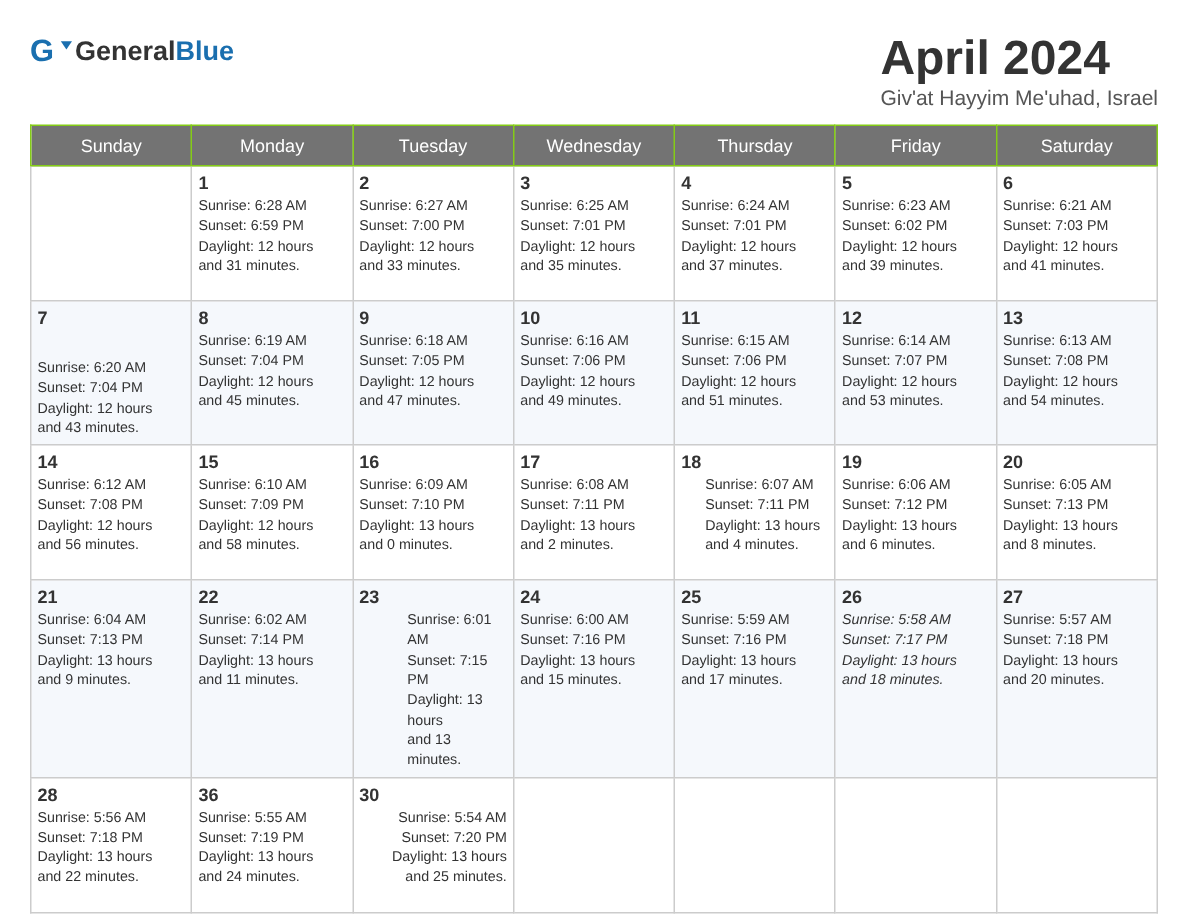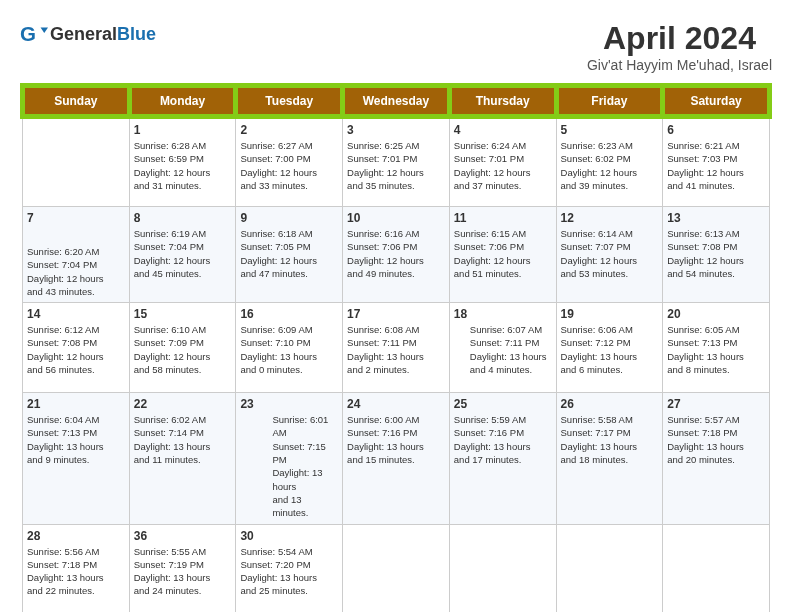--- a/index.html
+++ b/index.html
@@ -29,43 +29,43 @@
       font-size: 18px;
       font-weight: bold;
       color: #1a6faf;
     }
     .logo-icon {
       width: 28px;
       height: 28px;
       margin-right: 2px;
     }
     .title-area {
-      text-align: center;
+      text-align: left;
     }
     .month-title {
       font-size: 32px;
       font-weight: bold;
       color: #333;
     }
     .subtitle {
       font-size: 14px;
       color: #555;
     }
     table {
       width: 100%;
       border-collapse: collapse;
       font-size: 10.5px;
     }
     thead tr th {
-      background: #a16207;
+      background: #737373;
       color: #fff;
       padding: 6px 4px;
       font-size: 12px;
-      font-weight: bold;
-      border: 5px solid #84cc16;
+      font-weight: normal;
+      border: 1px solid #84cc16;
     }
     tbody tr td {
       border: 1px solid #ccc;
       vertical-align: top;
       padding: 4px;
       width: calc(100% / 7);
       min-height: 80px;
       height: 90px;
     }
     .day-num {
@@ -301,21 +301,21 @@
         </td>
         <td>
           <div class="day-num">25</div>
           <div class="day-info" style="white-space: pre-line;">Sunrise: 5:59 AM
 Sunset: 7:16 PM
 Daylight: 13 hours
 and 17 minutes.</div>
         </td>
         <td>
           <div class="day-num">26</div>
-          <div class="day-info" style="white-space: pre-line;">Sunrise: 5:58 AM
+          <div class="day-info" style="white-space: pre-line; font-style: italic;">Sunrise: 5:58 AM
 Sunset: 7:17 PM
 Daylight: 13 hours
 and 18 minutes.</div>
         </td>
         <td>
           <div class="day-num">27</div>
           <div class="day-info" style="white-space: pre-line;">Sunrise: 5:57 AM
 Sunset: 7:18 PM
 Daylight: 13 hours
 and 20 minutes.</div>
@@ -331,21 +331,21 @@
         </td>
         <td>
           <div class="day-num">36</div>
           <div class="day-info" style="white-space: pre-line;">Sunrise: 5:55 AM
 Sunset: 7:19 PM
 Daylight: 13 hours
 and 24 minutes.</div>
         </td>
         <td>
           <div class="day-num">30</div>
-          <div class="day-info" style="white-space: pre-line;">Sunrise: 5:54 AM
+          <div class="day-info" style="white-space: pre-line; text-align: right;">Sunrise: 5:54 AM
 Sunset: 7:20 PM
 Daylight: 13 hours
 and 25 minutes.</div>
         </td>
         <td class="empty"></td>
         <td class="empty"></td>
         <td class="empty"></td>
         <td class="empty"></td>
       </tr>
     </tbody>

